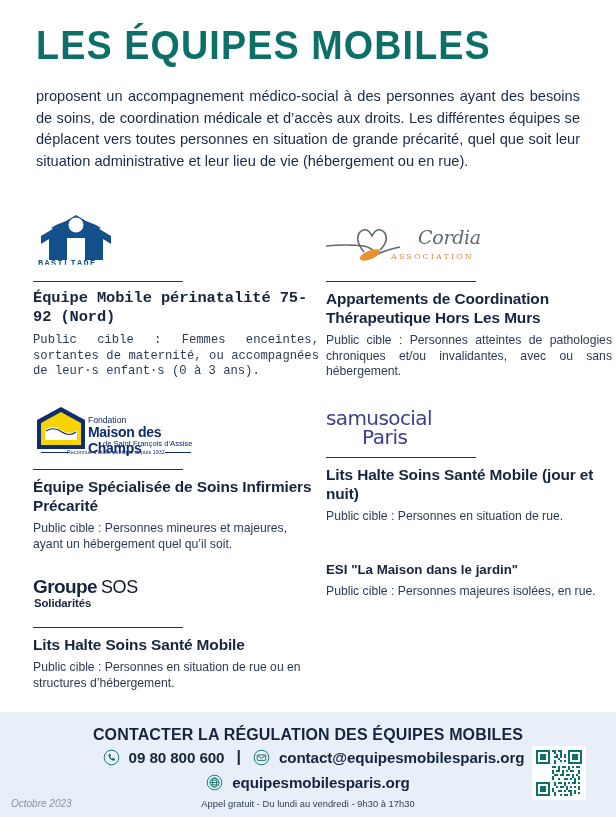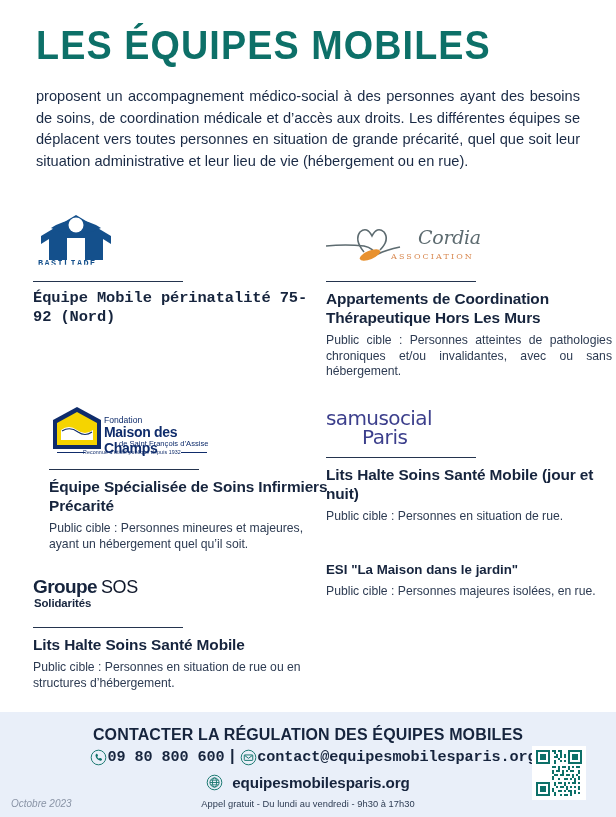--- a/index.html
+++ b/index.html
@@ -198,21 +198,21 @@
     font-weight: 700;
     color: #16243d;
     letter-spacing: 0.15px;
   }
   .contact-row {
     position: absolute;
     left: 11px; right: 0; top: 36px;
     display: flex;
     justify-content: center;
     align-items: center;
-    font-family: Liberation Mono, monospace;
+    gap: 9px;
   }
   .contact-row2 {
     position: absolute;
     left: 0; right: 0; top: 62px;
     display: flex;
     justify-content: center;
     gap: 9px;
   }
   .contact-text {
     font-size: 15.2px;
@@ -267,23 +267,24 @@
               <path d="M39 1 L74 22 L74 30 L66 25 L66 46 L48 46 L48 24 L30 24 L30 46 L12 46 L12 25 L4 30 L4 22 Z" fill="#14508c"></path>
               <path d="M14 14 Q39 -2 64 14 Q39 26 14 14 Z" fill="#14508c"></path>
               <circle cx="39" cy="11" r="7.5" fill="#ffffff"></circle>
               <rect x="31" y="24" width="16" height="9" fill="#ffffff"></rect>
             </svg>
             <div class="bas-word">BASILIADE</div>
           </div>
         </div>
         <div class="divider"></div>
         <div class="entry-title">Équipe Mobile périnatalité 75-92 (Nord)</div>
-      </div>
-
-      <div class="entry" style="position:absolute; top:188px; left:16px; width:286px;">
+        <div class="entry-desc">Public cible : Femmes enceintes, sortantes de maternité, ou accompagnées de leur·s enfant·s (0 à 3 ans).</div>
+      </div>
+
+      <div class="entry" style="position:absolute; top:188px; left:0; width:286px;">
         <div class="logo-box">
           <div class="logo-mdc">
             <svg width="52" height="46" viewBox="0 0 52 46" style="position:absolute;left:2px;top:2px;">
               <path d="M26 1 L50 14 L50 43 L2 43 L2 14 Z" fill="#0f2c6b"></path>
               <path d="M26 6 L46 17 L46 39 L6 39 L6 17 Z" fill="#f5d400"></path>
               <path d="M10 24 Q18 18 26 24 Q34 30 42 24 L42 34 L10 34 Z" fill="#ffffff"></path>
               <path d="M11 25 Q19 20 27 26 Q34 31 41 26" stroke="#0f2c6b" stroke-width="1.1" fill="none"></path>
             </svg>
             <div class="mdc-found">Fondation</div>
             <div class="mdc-name">Maison des Champs</div>

